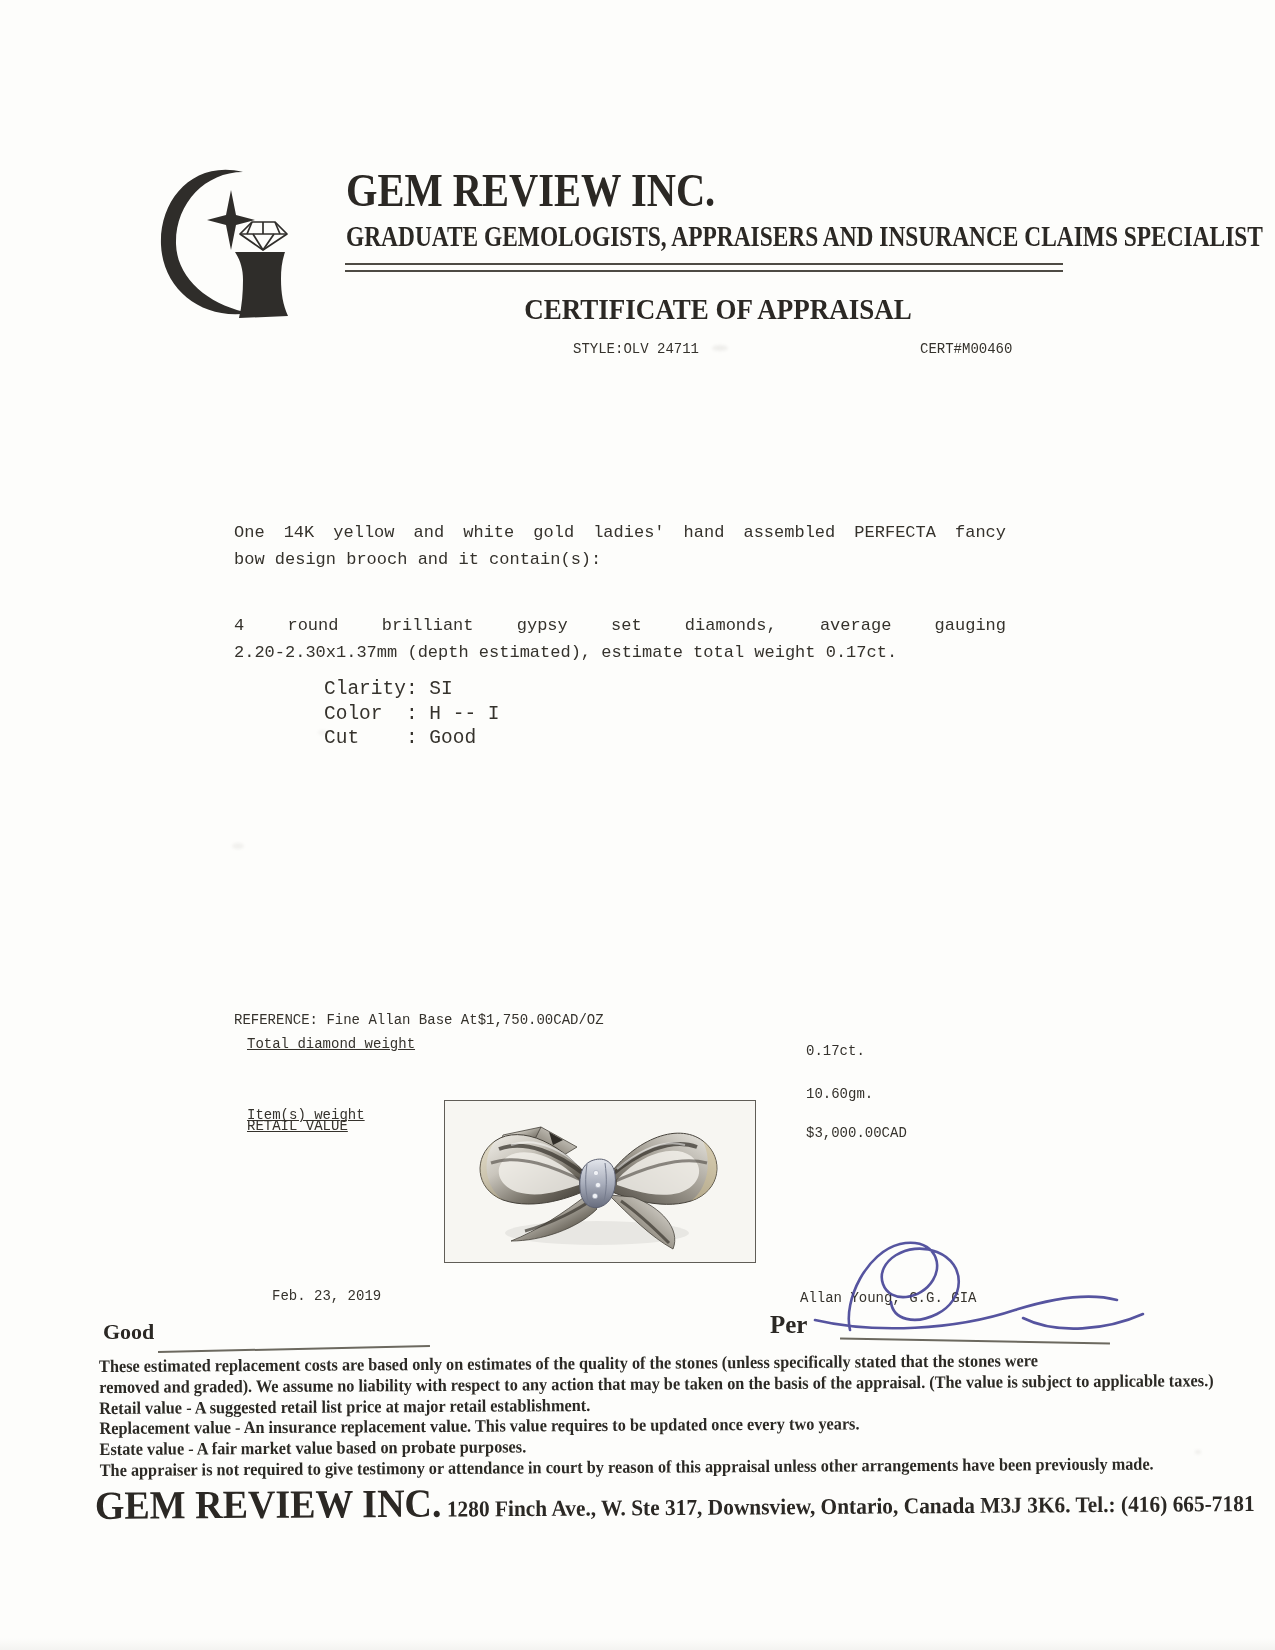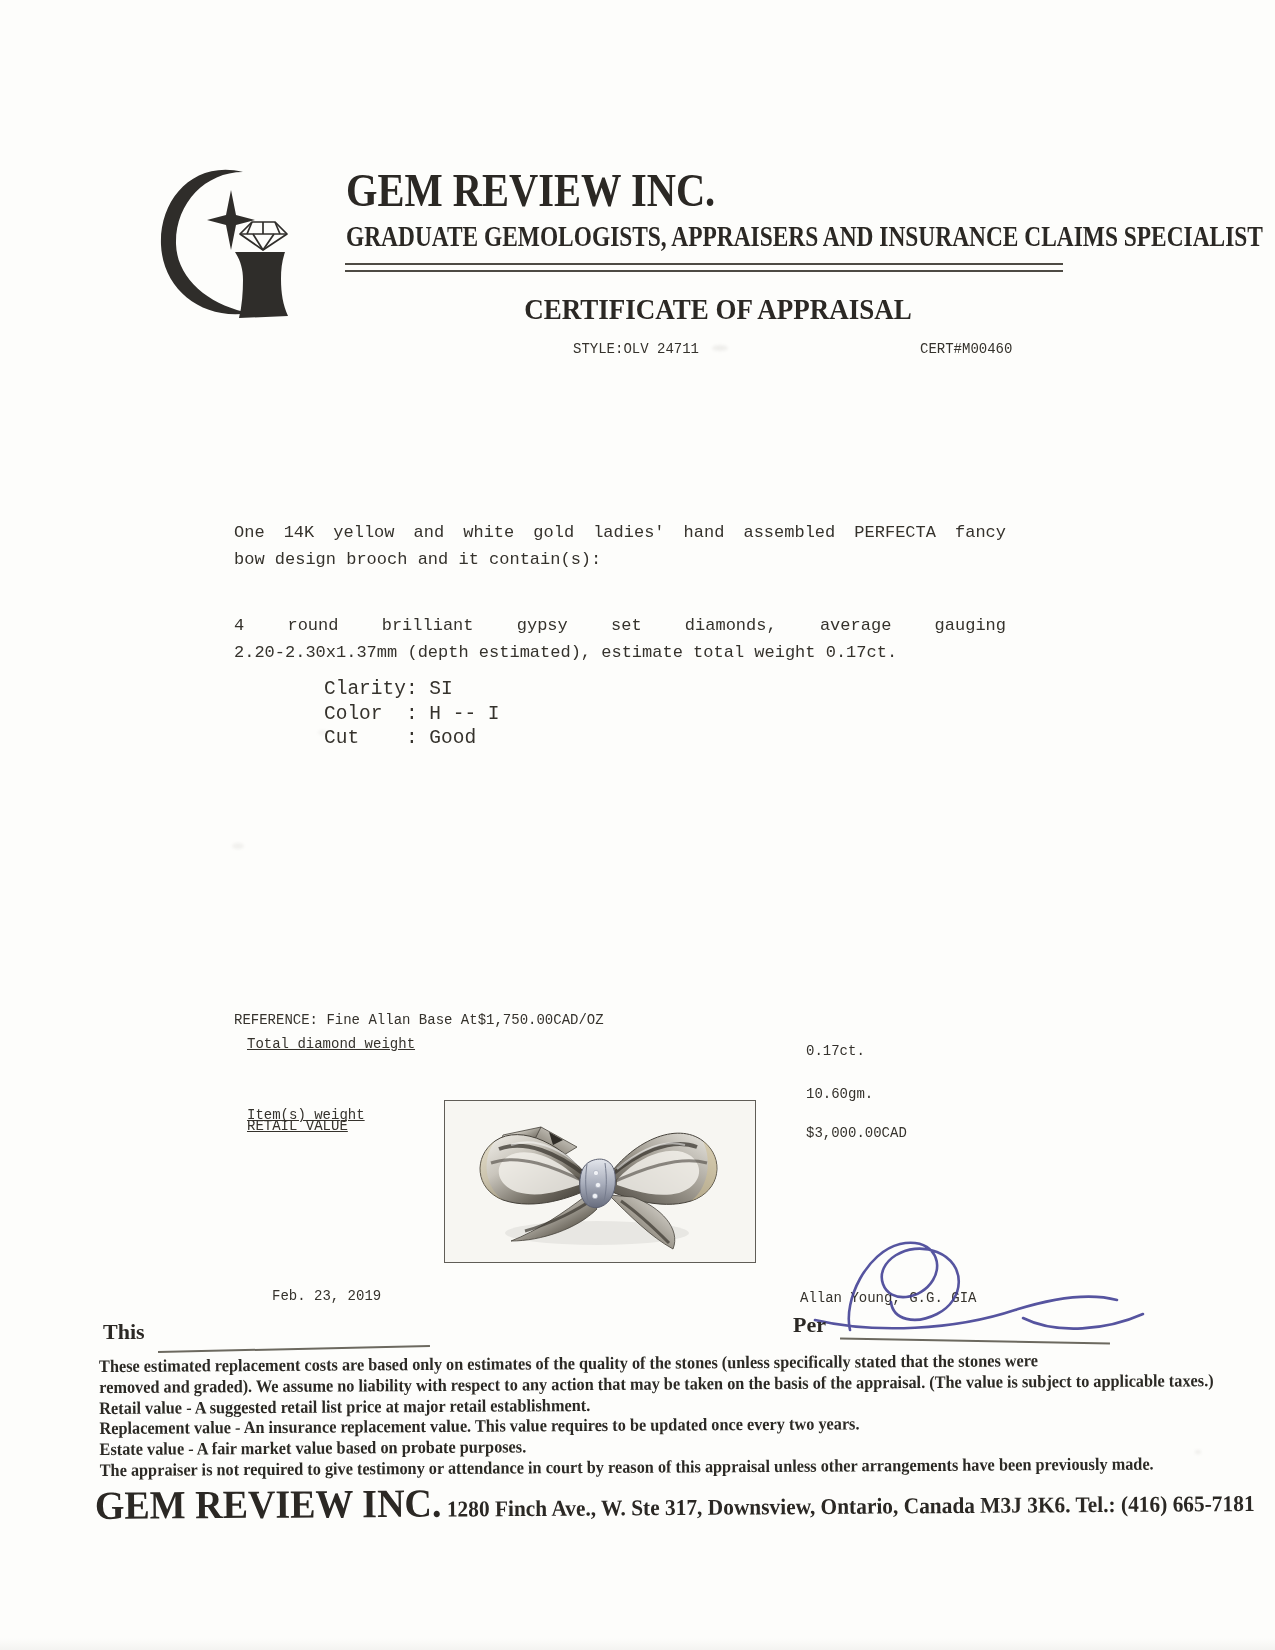--- a/index.html
+++ b/index.html
@@ -26,21 +26,21 @@
   .refline{left:234px;top:1008px;line-height:24px;}
   .vlabel{left:247px;line-height:24px;text-decoration:underline;}
   .vvalue{left:806px;width:240px;text-align:left;line-height:24px;}
   
   .photo-frame{left:444px;top:1100px;width:310px;height:161px;border:1.5px solid #605d57;background:#f7f6f2;}
   
   .date-value{left:272px;top:1288px;}
   .appraiser{left:800px;top:1290px;}
   .sig{left:795px;top:1222px;}
   .date-label{left:103px;top:1320px;font-size:22px;line-height:24px;}
-  .per-label{left:793px;top:1313px;font-size:22px;line-height:24px;}
+  .per-label{left:770px;top:1313px;font-size:25px;line-height:24px;}
   .u-line{height:2px;background:#6c695f;}
   
   .disclaimer{left:99px;top:1356px;width:1230px;transform:rotate(-.35deg) scaleX(.93);transform-origin:0 0;}
   .disclaimer div{font-family:"Liberation Serif","DejaVu Serif",serif;font-weight:700;font-size:17.5px;
       line-height:20.8px;color:#2c2a25;white-space:nowrap;}
   
   .footer{left:95px;top:1482px;white-space:nowrap;transform:rotate(-.4deg) scaleX(.95);transform-origin:0 100%;}
   .footer .co{font-size:40px;}
   .footer .addr{font-size:22.5px;}
   
@@ -163,21 +163,21 @@
 
   <svg class="abs sig" width="360" height="120" viewBox="0 0 360 120">
     <g stroke="#3f3d93" stroke-width="2.6" fill="none" opacity=".88" stroke-linecap="round">
       <path d="M 55,108 C 48,78 72,30 105,22 C 135,15 150,38 138,58 C 126,78 95,82 88,62
                C 80,40 112,18 142,30 C 172,42 170,78 142,92 C 120,103 98,98 96,80"></path>
       <path d="M 20,98 C 80,112 160,108 220,88 C 255,77 292,70 322,78"></path>
       <path d="M 228,96 C 262,113 312,108 348,92"></path>
     </g>
   </svg>
 
-  <div class="abs serifb date-label">This</div>
+  <div class="abs serifb date-label">Good</div>
   <div class="abs u-line" style="left:158px;top:1348px;width:272px;transform:rotate(-1.3deg);"></div>
   <div class="abs serifb per-label">Per</div>
   <div class="abs u-line" style="left:840px;top:1340px;width:270px;transform:rotate(1.1deg);"></div>
 
   <div class="abs disclaimer">
     <div>These estimated replacement costs are based only on estimates of the  quality of the stones (unless specifically stated that the stones were</div>
     <div>removed and graded). We assume no liability with respect to any action that may be taken on the basis of the appraisal. (The value is subject to applicable taxes.)</div>
     <div>Retail value - A suggested retail list price at major retail establishment.</div>
     <div>Replacement value - An insurance replacement value. This value requires to be updated once every two years.</div>
     <div>Estate value - A fair market value based on probate purposes.</div>

